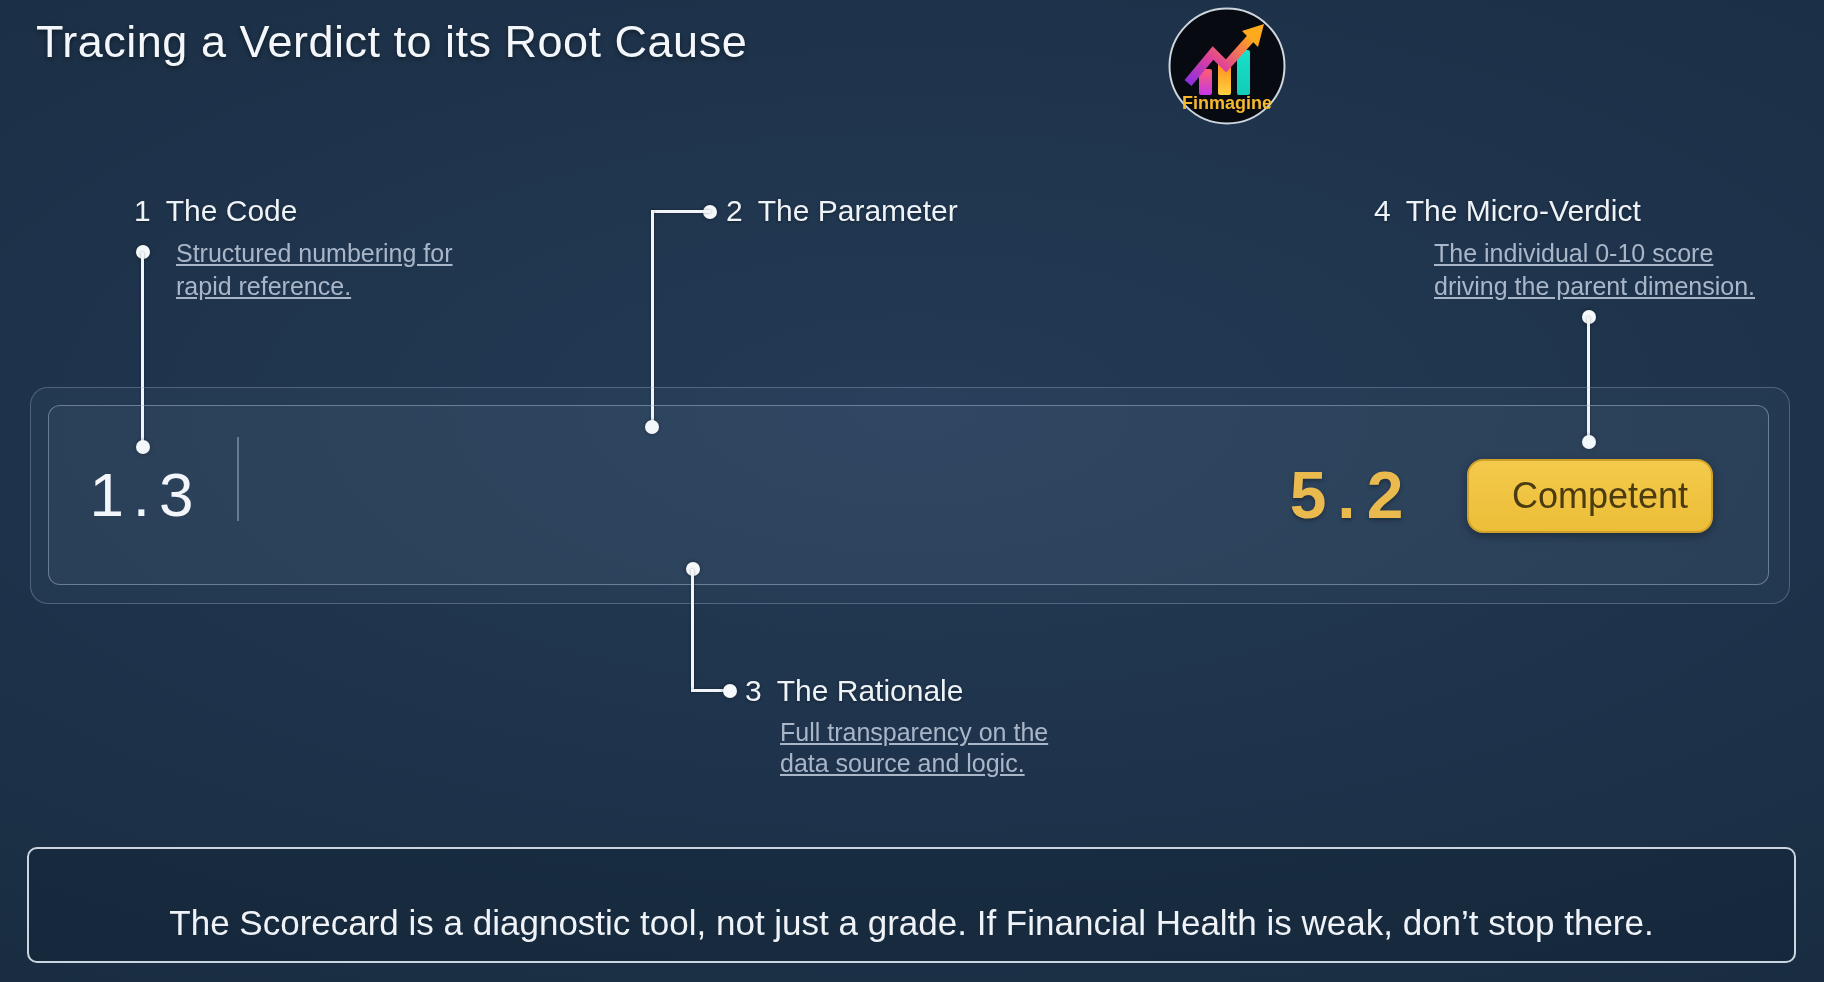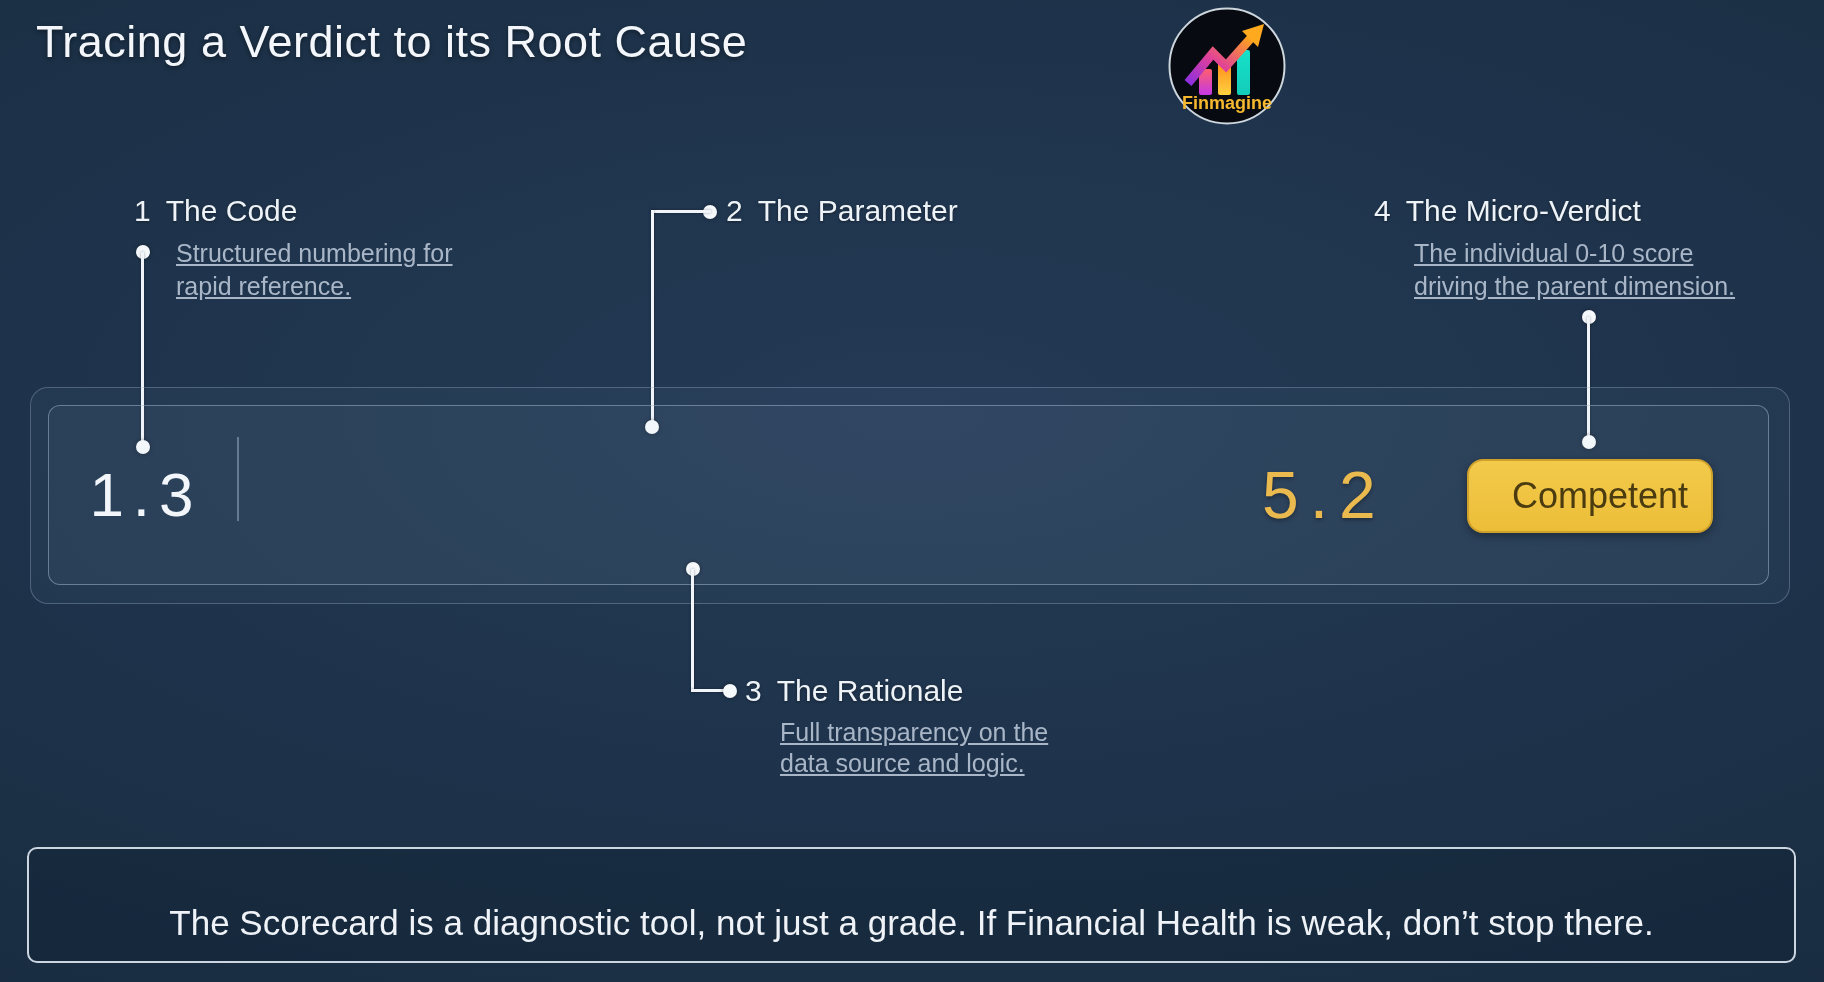--- a/index.html
+++ b/index.html
@@ -63,21 +63,21 @@
     position: absolute; left: 258px; top: 430px;
     font-size: 46px; font-weight: 500; color: #f4f7fa;
     text-shadow: 0 2px 4px rgba(0,0,0,0.35);
   }
   .param-rationale {
     position: absolute; left: 258px; top: 498px;
     font-size: 33px; color: #a3b0c2;
   }
   .micro-score {
     position: absolute; left: 1262px; top: 427px; width: 180px;
-    font-size: 66px; line-height: 136px; font-weight: 400;
+    text-align: center; font-size: 66px; line-height: 136px; font-weight: 700;
     letter-spacing: 11px; color: #eaba4e; text-shadow: 0 2px 4px rgba(0,0,0,0.35);
   }
   .verdict-badge {
     position: absolute; left: 1467px; top: 459px; width: 246px; height: 74px;
     background: linear-gradient(180deg, #f3ca4c 0%, #ecbe38 100%);
     border: 2px solid #cfa02a; border-radius: 16px;
     display: flex; align-items: center; justify-content: center;
     font-size: 36px; font-weight: 500; color: #4b3b10;
     box-shadow: 0 3px 8px rgba(0,0,0,0.35);
     padding-left: 20px;
@@ -158,21 +158,21 @@
   <div class="conn-dot" style="left:703px; top:205px;"></div>
   <div class="conn-line" style="left:651px; top:210px; width:60px; height:3px;"></div>
   <div class="conn-line" style="left:651px; top:210px; width:3px; height:215px;"></div>
   <div class="conn-dot" style="left:645px; top:420px;"></div>
 
   <div class="callout c4" style="left:1374px; top:194px;">
     <div class="callout-head">
       <span class="callout-num">4</span>
       <span class="callout-title">The Micro-Verdict</span>
     </div>
-    <div class="callout-desc" style="margin-left:40px;">The individual 0-10 score
+    <div class="callout-desc" style="margin-left:60px;">The individual 0-10 score
 driving the parent dimension.</div>
   </div>
   <div class="conn-dot" style="left:1582px; top:310px;"></div>
   <div class="conn-line" style="left:1587px; top:317px; width:3px; height:125px;"></div>
   <div class="conn-dot" style="left:1582px; top:435px;"></div>
 
   <div class="card-outer"></div>
   <div class="card-inner"></div>
   <div class="param-code">1.3</div>
   <div class="card-divider"></div>

